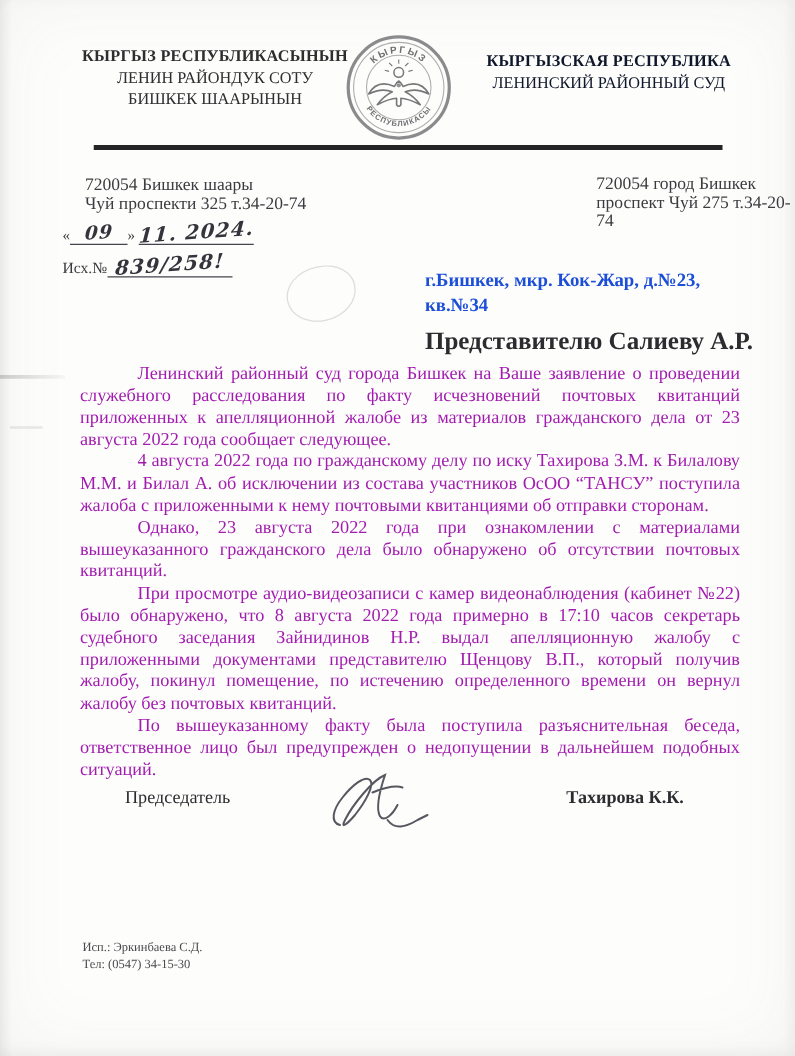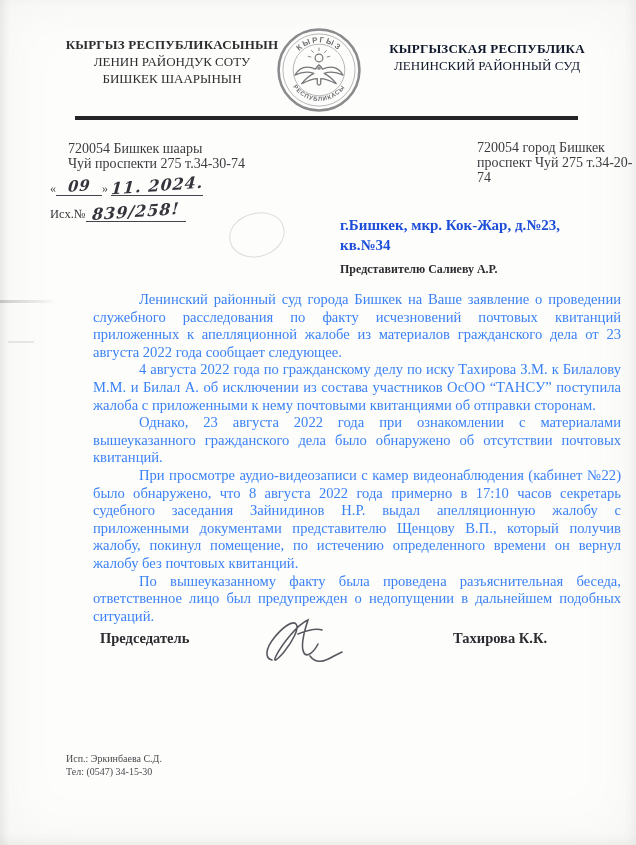--- a/index.html
+++ b/index.html
@@ -33,27 +33,27 @@
   .hand-big{font-size:16px;}
   .refnum-label{font-size:12.5px;color:#3a3a3e;}
   
   .circle-artifact{position:absolute;left:229px;top:213px;width:54px;height:42px;
     border:1.5px solid rgba(160,160,155,.35);border-radius:50% 46% 52% 48%;transform:rotate(-12deg);}
   .dash-artifact{position:absolute;left:0px;top:300px;width:52px;height:3px;
     background:linear-gradient(to right, rgba(120,120,118,.35), rgba(120,120,118,.05));}
   .dash-artifact2{position:absolute;left:8px;top:341px;width:26px;height:2px;background:rgba(140,140,138,.18);}
   
   .recipient{position:absolute;left:340px;top:215px;font-size:15px;line-height:20px;font-weight:bold;color:#1d4ed8;}
-  .recipient-to{position:absolute;left:340px;top:262px;font-size:12px;font-weight:bold;color:#2c2c30;}
+  .recipient-to{position:absolute;left:340px;top:262px;font-size:20px;font-weight:bold;color:#2c2c30;}
   
   .body{position:absolute;left:64px;top:291px;width:528px;text-align:justify;
-    font-size:14.6px;line-height:17.6px;color:#3b82f6;margin-left:29px;}
+    font-size:14.6px;line-height:17.6px;color:#a21caf;}
   .body p{margin:0;text-indent:46px;}
   
-  .sig-title{position:absolute;left:100px;top:630px;font-size:14.5px;font-weight:bold;color:#2c2c30;}
+  .sig-title{position:absolute;left:100px;top:630px;font-size:14.5px;font-weight:normal;color:#2c2c30;}
   .sig-name{position:absolute;left:453px;top:630px;font-size:14.5px;font-weight:bold;color:#2c2c30;}
   .sig-mark{position:absolute;left:258px;top:612px;width:95px;height:62px;}
   
   .footer{position:absolute;left:66px;top:752px;font-size:10px;line-height:13px;color:#4a4a4e;}
 </style>
 </head>
 <body>
 
 <div class="page">
   <div class="scan-edge"></div>
@@ -96,21 +96,21 @@
 
   <div class="hdr-right">
     <div class="hdr-b">КЫРГЫЗСКАЯ РЕСПУБЛИКА</div>
     <div>ЛЕНИНСКИЙ РАЙОННЫЙ СУД</div>
   </div>
 
   <div class="divider"></div>
 
   <div class="addr addr-left">
     <div>720054  Бишкек  шаары</div>
-    <div>Чуй проспекти 275 т.34-30-74</div>
+    <div>Чуй проспекти 325 т.34-20-74</div>
   </div>
   <div class="addr addr-right">
     <div>720054  город Бишкек</div>
     <div>проспект  Чуй 275  т.34-20-74</div>
   </div>
 
   <div class="refblk">
     <div class="refline">
       <span>«</span><span class="uline" style="width:46px;"><span class="hand">09</span></span><span>»</span>
       <span class="uline" style="width:92px;"><span class="hand hand-big">11. 2024.</span></span>
@@ -128,21 +128,21 @@
     <div>г.Бишкек, мкр. Кок-Жар, д.№23,</div>
     <div>кв.№34</div>
   </div>
   <div class="recipient-to">Представителю Салиеву А.Р.</div>
 
   <div class="body">
     <p>Ленинский районный суд города Бишкек на Ваше заявление о проведении служебного расследования по факту исчезновений почтовых квитанций приложенных к апелляционной жалобе из материалов гражданского дела от 23 августа 2022 года сообщает следующее.</p>
     <p>4 августа 2022 года по гражданскому делу по иску Тахирова З.М. к Билалову М.М. и Билал А. об исключении из состава участников ОсОО “ТАНСУ” поступила жалоба с приложенными к нему почтовыми квитанциями об отправки сторонам.</p>
     <p>Однако, 23 августа 2022 года при ознакомлении с материалами вышеуказанного гражданского дела было обнаружено об отсутствии почтовых квитанций.</p>
     <p>При просмотре аудио-видеозаписи с камер видеонаблюдения (кабинет №22) было обнаружено, что 8 августа 2022 года примерно в 17:10 часов секретарь судебного заседания Зайнидинов Н.Р. выдал апелляционную жалобу с приложенными документами представителю Щенцову В.П., который получив жалобу, покинул помещение, по истечению определенного времени он вернул жалобу без почтовых квитанций.</p>
-    <p>По вышеуказанному факту была проведена разъяснительная беседа, ответственное лицо был предупрежден о недопущении в дальнейшем подобных ситуаций.</p>
+    <p>По вышеуказанному факту была поступила разъяснительная беседа, ответственное лицо был предупрежден о недопущении в дальнейшем подобных ситуаций.</p>
   </div>
 
   <div class="sig-title">Председатель</div>
   <div class="sig-mark">
     <svg viewBox="0 0 95 62" width="95" height="62">
       <path d="M14 48 C6 46 8 36 16 26 C24 16 34 8 38 12 C42 16 34 30 26 40 C20 47 14 52 18 44 C24 32 40 12 50 8 C46 20 42 34 46 41 C49 46 56 40 60 32 M40 22 C50 18 58 16 64 18 M52 44 C58 52 66 50 76 44 L84 40" fill="none" stroke="#3a3a44" stroke-width="1.6" stroke-linecap="round" opacity=".85"></path>
     </svg>
   </div>
   <div class="sig-name">Тахирова К.К.</div>
 

